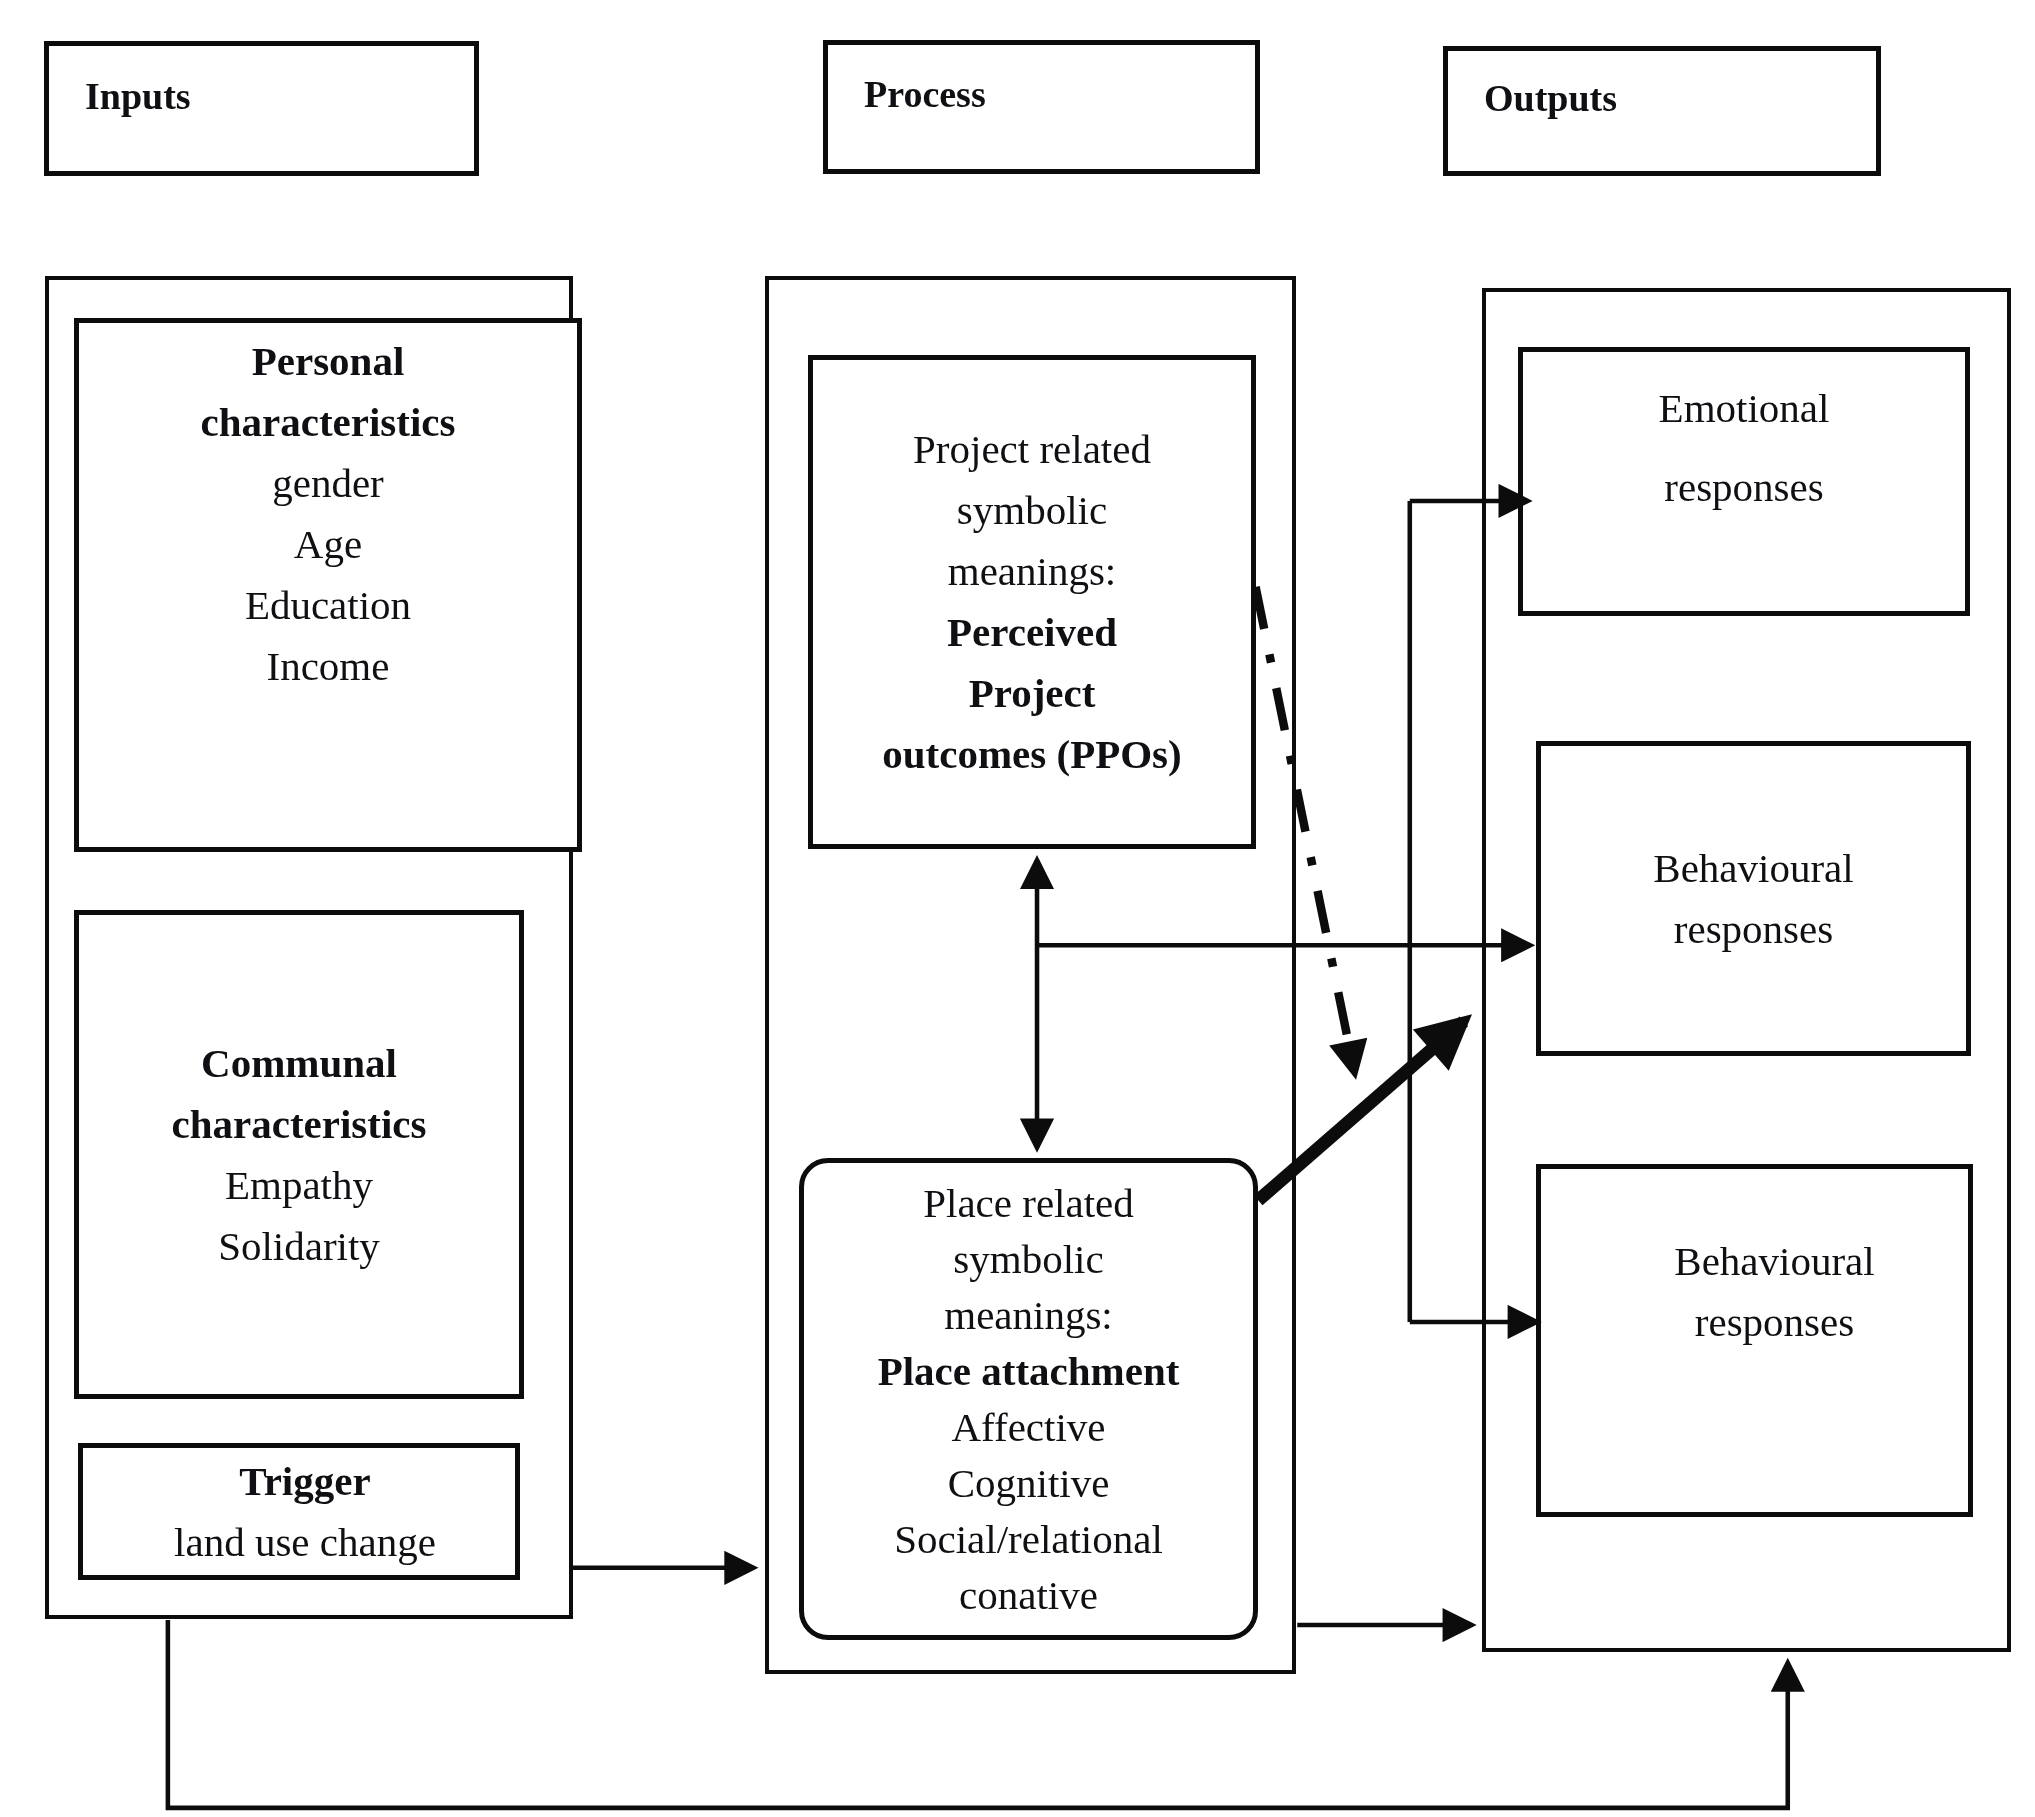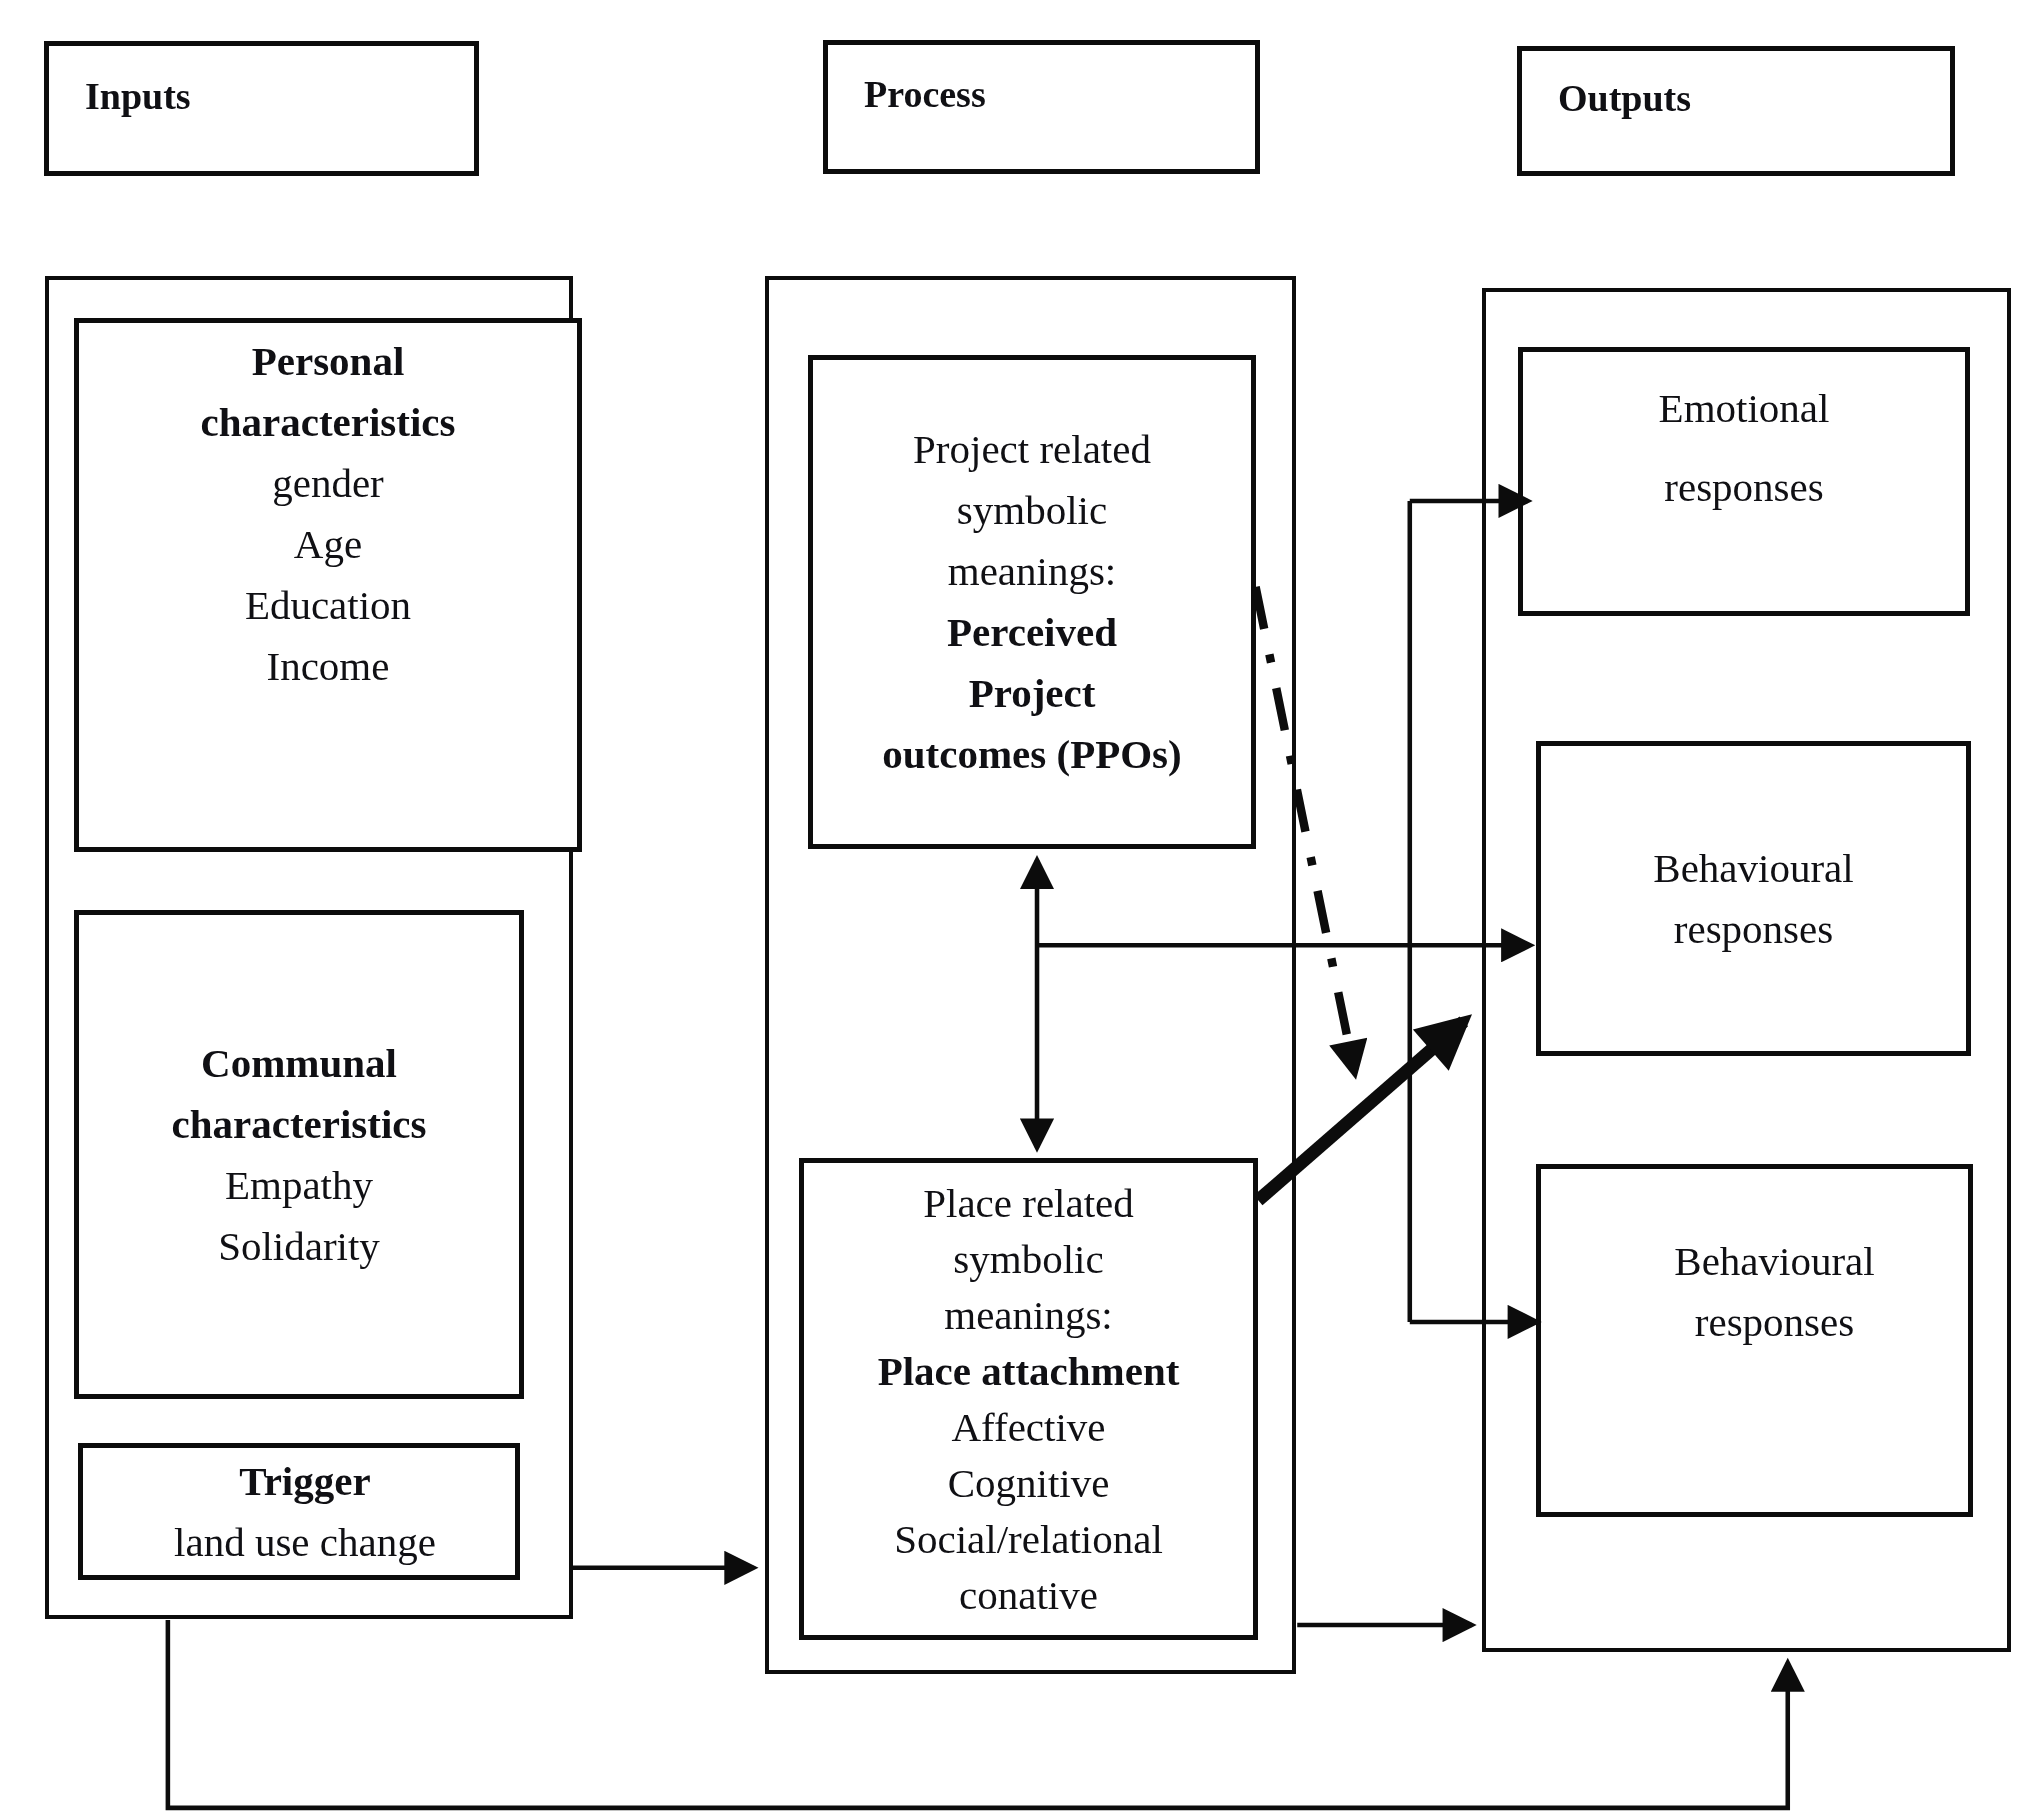--- a/index.html
+++ b/index.html
@@ -57,21 +57,21 @@
 <body>
 
 <div class="page">
 
   <div class="box header-box" style="left:44px; top:41px; width:435px; height:135px;">
     <span>Inputs</span>
   </div>
   <div class="box header-box" style="left:823px; top:40px; width:437px; height:134px;">
     <span>Process</span>
   </div>
-  <div class="box header-box" style="left:1517px; top:46px; width:438px; height:130px;">
+  <div class="box header-box" style="left:1443px; top:46px; width:438px; height:130px;">
     <span>Outputs</span>
   </div>
 
   <div class="box column-box" style="left:45px; top:276px; width:528px; height:1343px;"></div>
   <div class="box column-box" style="left:765px; top:276px; width:531px; height:1398px;"></div>
   <div class="box column-box" style="left:1482px; top:288px; width:529px; height:1364px;"></div>
 
   <div class="box inner-box" style="left:74px; top:318px; width:508px; height:534px; padding-top:8px;">
     <div class="line bold">Personal</div>
     <div class="line bold">characteristics</div>
@@ -95,21 +95,21 @@
 
   <div class="box inner-box vcenter" style="left:808px; top:355px; width:448px; height:494px;">
     <div class="line">Project related</div>
     <div class="line">symbolic</div>
     <div class="line">meanings:</div>
     <div class="line bold">Perceived</div>
     <div class="line bold">Project</div>
     <div class="line bold">outcomes (PPOs)</div>
   </div>
 
-  <div class="box inner-box vcenter place-lines" style="left:799px; top:1158px; width:459px; height:482px;">
+  <div class="box inner-box vcenter place-lines" style="left:799px; top:1158px; width:459px; height:482px;border-radius:29px;">
     <div class="line">Place related</div>
     <div class="line">symbolic</div>
     <div class="line">meanings:</div>
     <div class="line bold">Place attachment</div>
     <div class="line">Affective</div>
     <div class="line">Cognitive</div>
     <div class="line">Social/relational</div>
     <div class="line">conative</div>
   </div>
 

